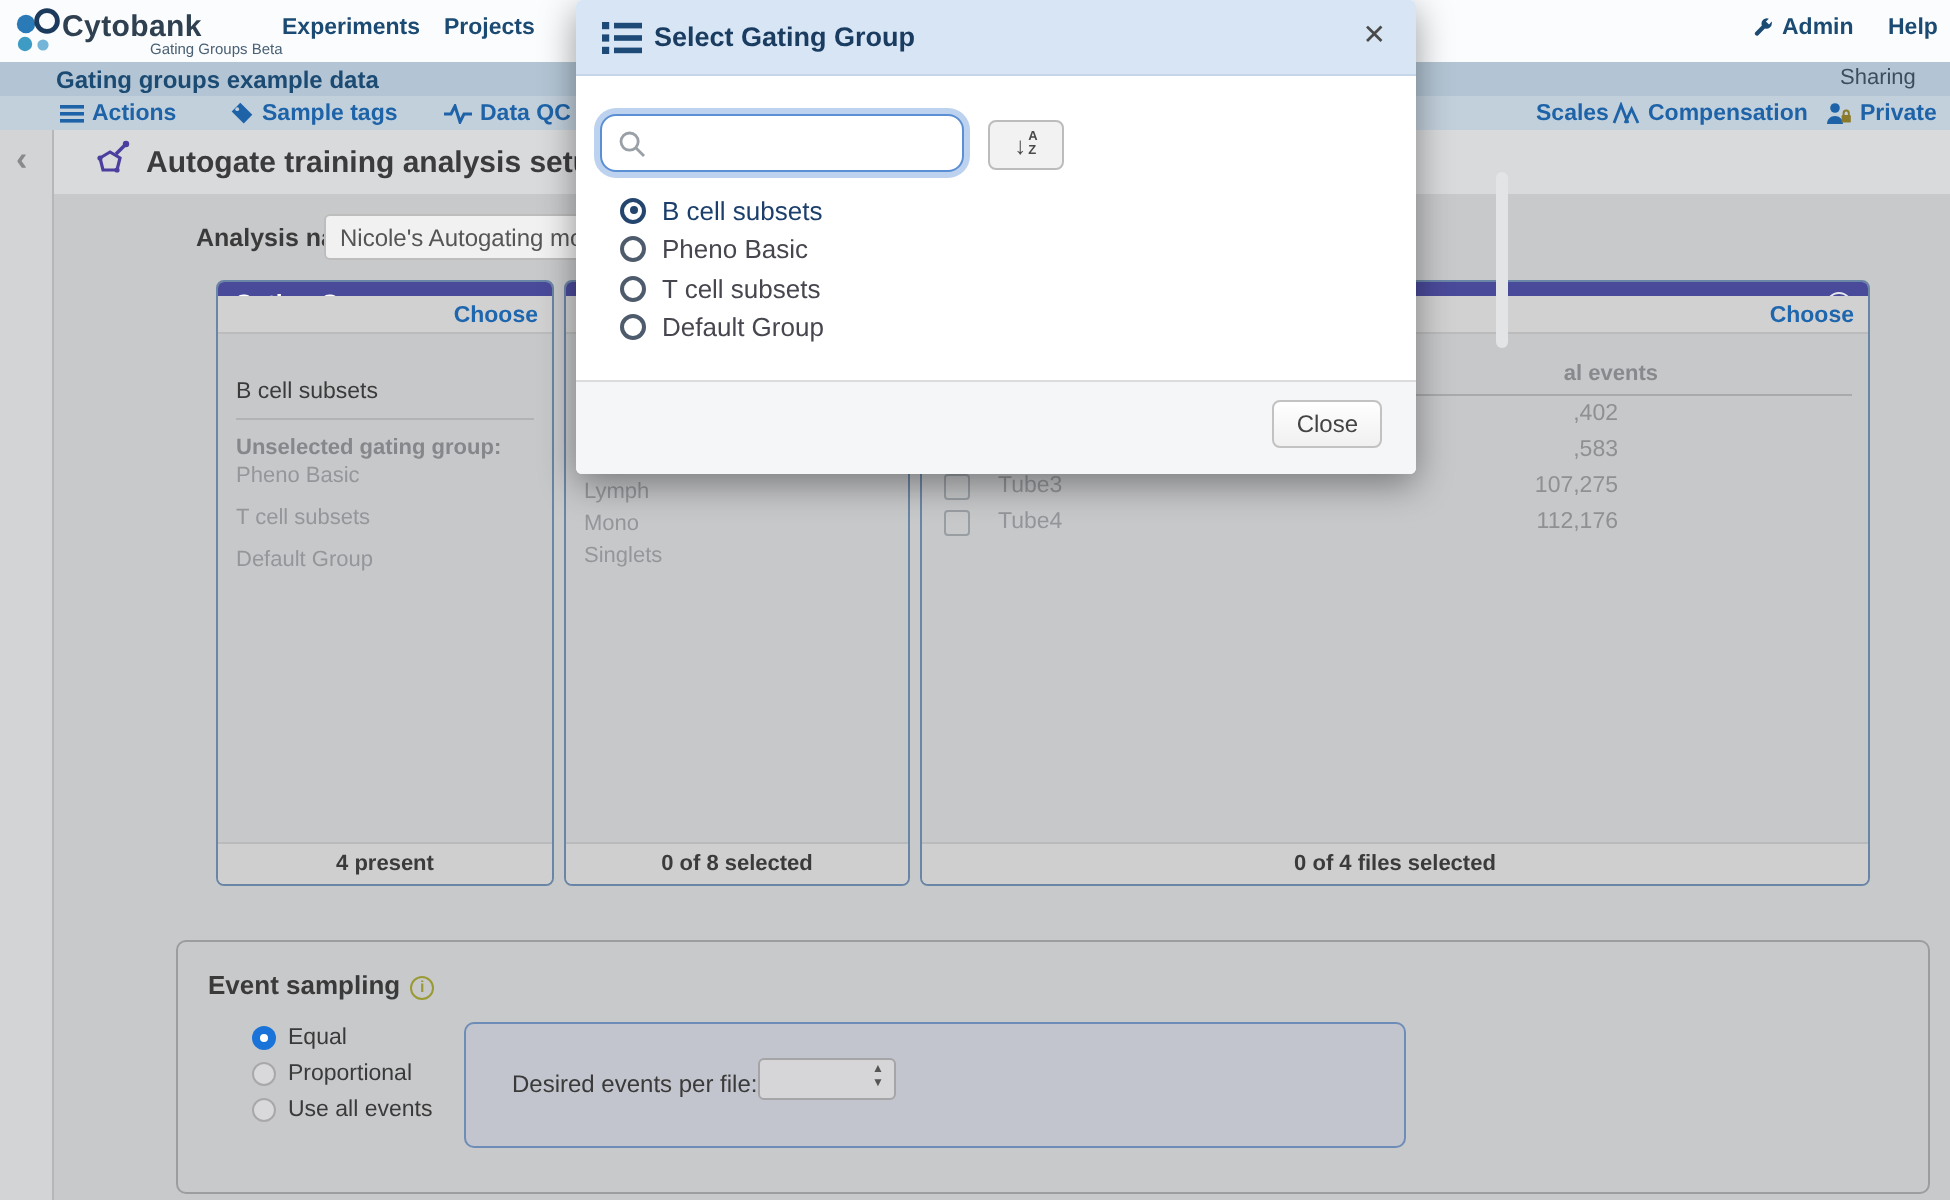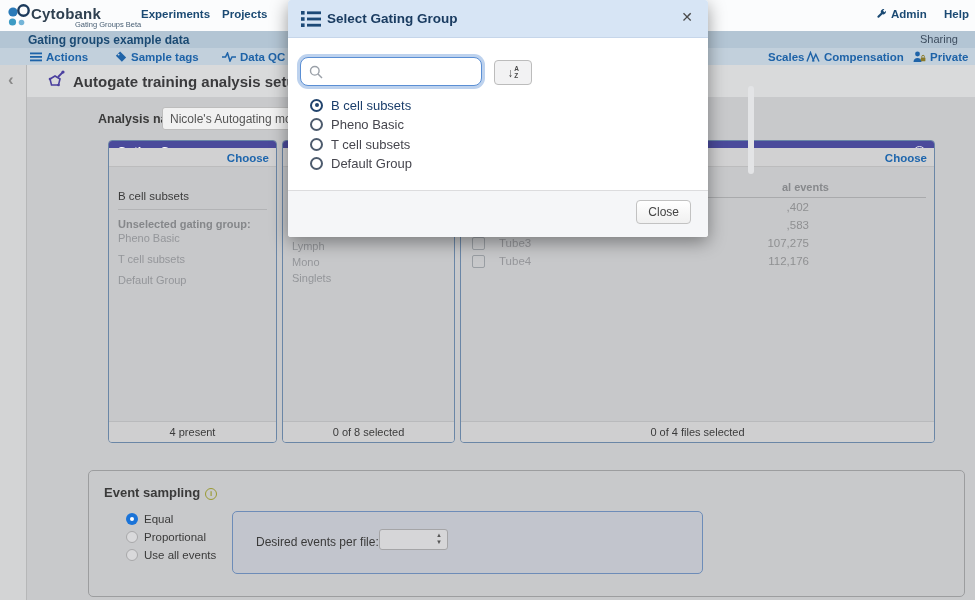--- a/index.html
+++ b/index.html
@@ -42,21 +42,21 @@
     padding:0 7px; font-family:"Liberation Sans",sans-serif; }
 
   
   .panel { border:1px solid #6a86a6; border-radius:4px; background:#c7c8ca; overflow:hidden;margin-left:20px; }
   .phead { position:absolute; left:0; top:0; right:0; height:23px; background:#4a4a9b;
     color:#fff; font-size:12.5px; font-weight:bold; line-height:23px; padding-left:8px; }
   .pchoose { position:absolute; left:0; top:7px; right:0; height:19px; background:#d1d1d2;
     border-bottom:1px solid #bcbcbd; text-align:right; padding-right:7px; }
   .choose-link { font-size:11.5px; font-weight:bold; color:#1e66ad; line-height:19px; cursor:pointer; }
   .pfoot { position:absolute; left:0; bottom:0; right:0; height:21px; background:#cfcfd0;
-    border-top:1px solid #b9babc; text-align:center; font-size:11px; font-weight:normal;
+    border-top:1px solid #b9babc; text-align:center; font-size:11px; font-weight:bold;
     color:#3b3b3b; line-height:20px; }
   .gg-selected { font-size:11.5px; color:#3b3b3b; }
   .gg-divider { height:1px; background:#b2b3b5; margin:7px 0 8px; }
   .gray-head { font-size:11px; font-weight:bold; color:#85878a; }
   .gray-item { font-size:11px; color:#94969a; line-height:16px; }
   .pop-item { font-size:11px; color:#94969a; line-height:16.2px; white-space:nowrap; }
   .pop-item.pophead { font-weight:bold; color:#85878a; }
 
   .ev-head { position:absolute; top:40px; left:10px; right:105px; text-align:right;
     font-size:11px; font-weight:bold; color:#87898c; }

